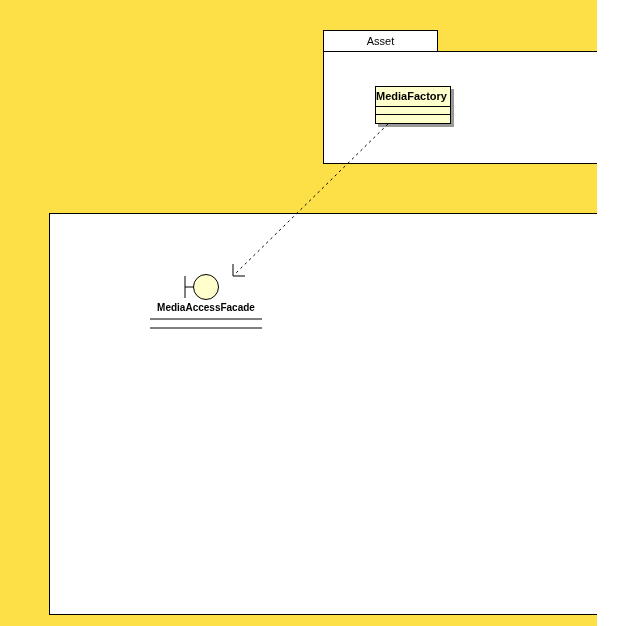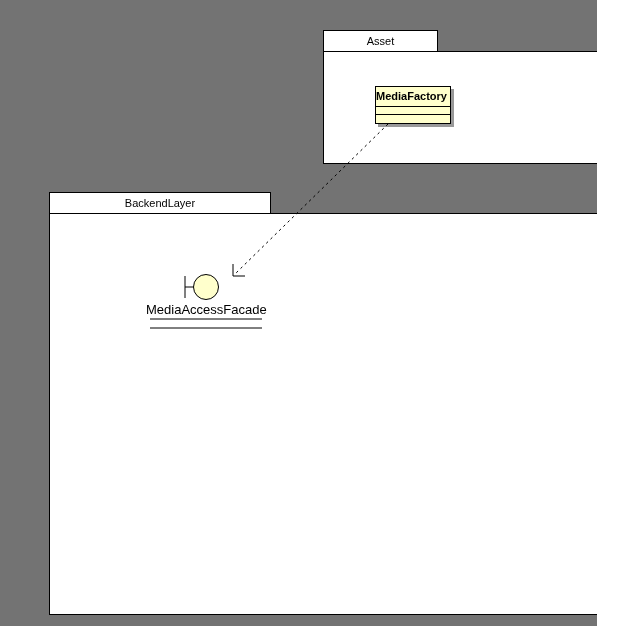--- a/index.html
+++ b/index.html
@@ -1,20 +1,20 @@
 <!DOCTYPE html>
 <html><head>
 <meta charset="utf-8">
 <style>
   html, body { margin: 0; padding: 0; background: #ffffff; }
   .canvas {
     position: relative;
     width: 597px;
     height: 626px;
-    background: #737373;
+    background: #fde047;
     font-family: "Liberation Sans", sans-serif;
     overflow: hidden;
   }
   
   .pkg-tab {
     position: absolute;
     box-sizing: border-box;
     border: 1px solid #000000;
     border-bottom: none;
     background: #ffffff;
@@ -53,22 +53,22 @@
     border-bottom: 1px solid #000000;
   }
   .cls-comp-attrs { height: 7px; border-bottom: 1px solid #000000; }
   .cls-comp-ops   { height: 8px; }
   
   .iface-label {
     position: absolute;
     left: 146px; top: 302px;
     width: 120px;
     text-align: center;
-    font-size: 13px;
-    font-weight: normal;
+    font-size: 10px;
+    font-weight: bold;
     color: #000000;
     z-index: 3;
   }
   svg.overlay {
     position: absolute;
     left: 0; top: 0;
     width: 622px; height: 626px;
     z-index: 4;
     pointer-events: none;
   }
@@ -76,23 +76,20 @@
 </head>
 <body>
 
 <div class="canvas">
 
   <div class="pkg-tab" style="left:323px; top:30px; width:115px; height:21px;">
     <span>Asset</span>
   </div>
   <div class="pkg-body" style="left:323px; top:51px; width:288px; height:113px;"></div>
 
-  <div class="pkg-tab" style="left:49px; top:192px; width:222px; height:21px;">
-    <span>BackendLayer</span>
-  </div>
   <div class="pkg-body" style="left:49px; top:213px; width:562px; height:402px;"></div>
 
   <div class="cls">
     <div class="cls-name">MediaFactory</div>
     <div class="cls-comp-attrs"></div>
     <div class="cls-comp-ops"></div>
   </div>
 
   <div class="iface-label">MediaAccessFacade</div>
 

